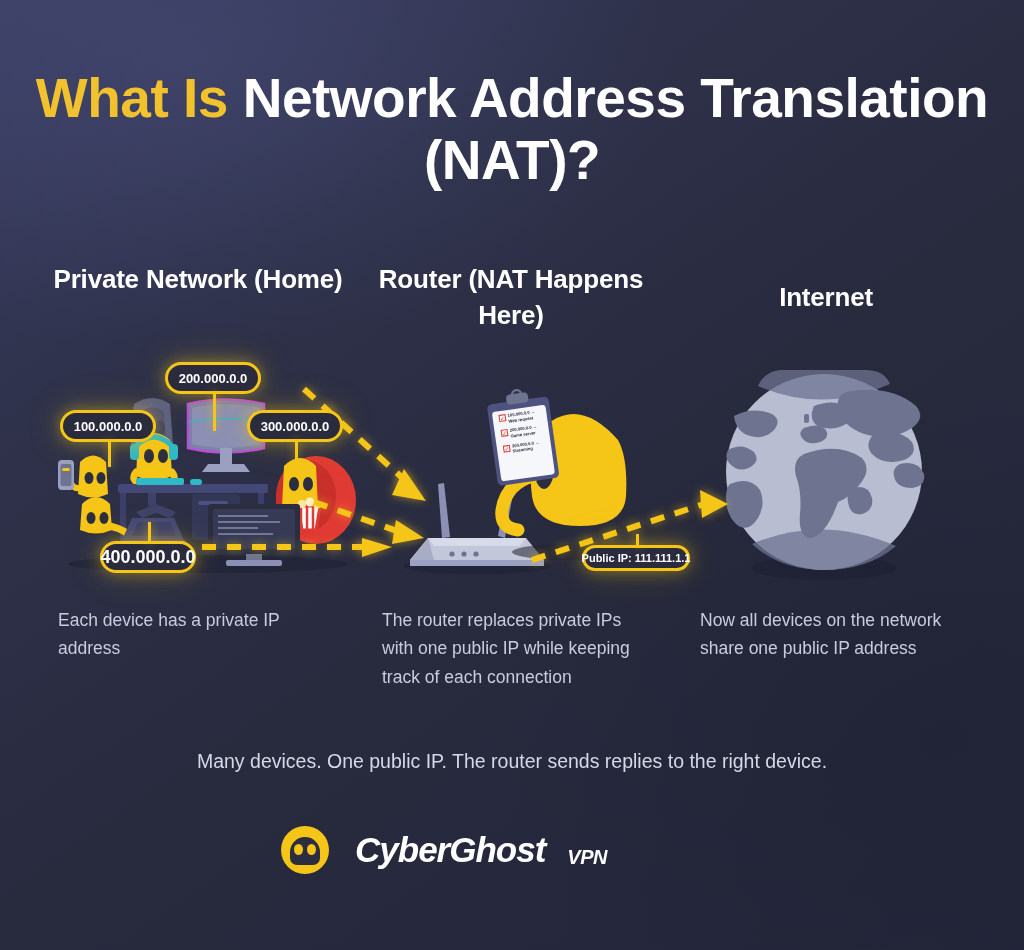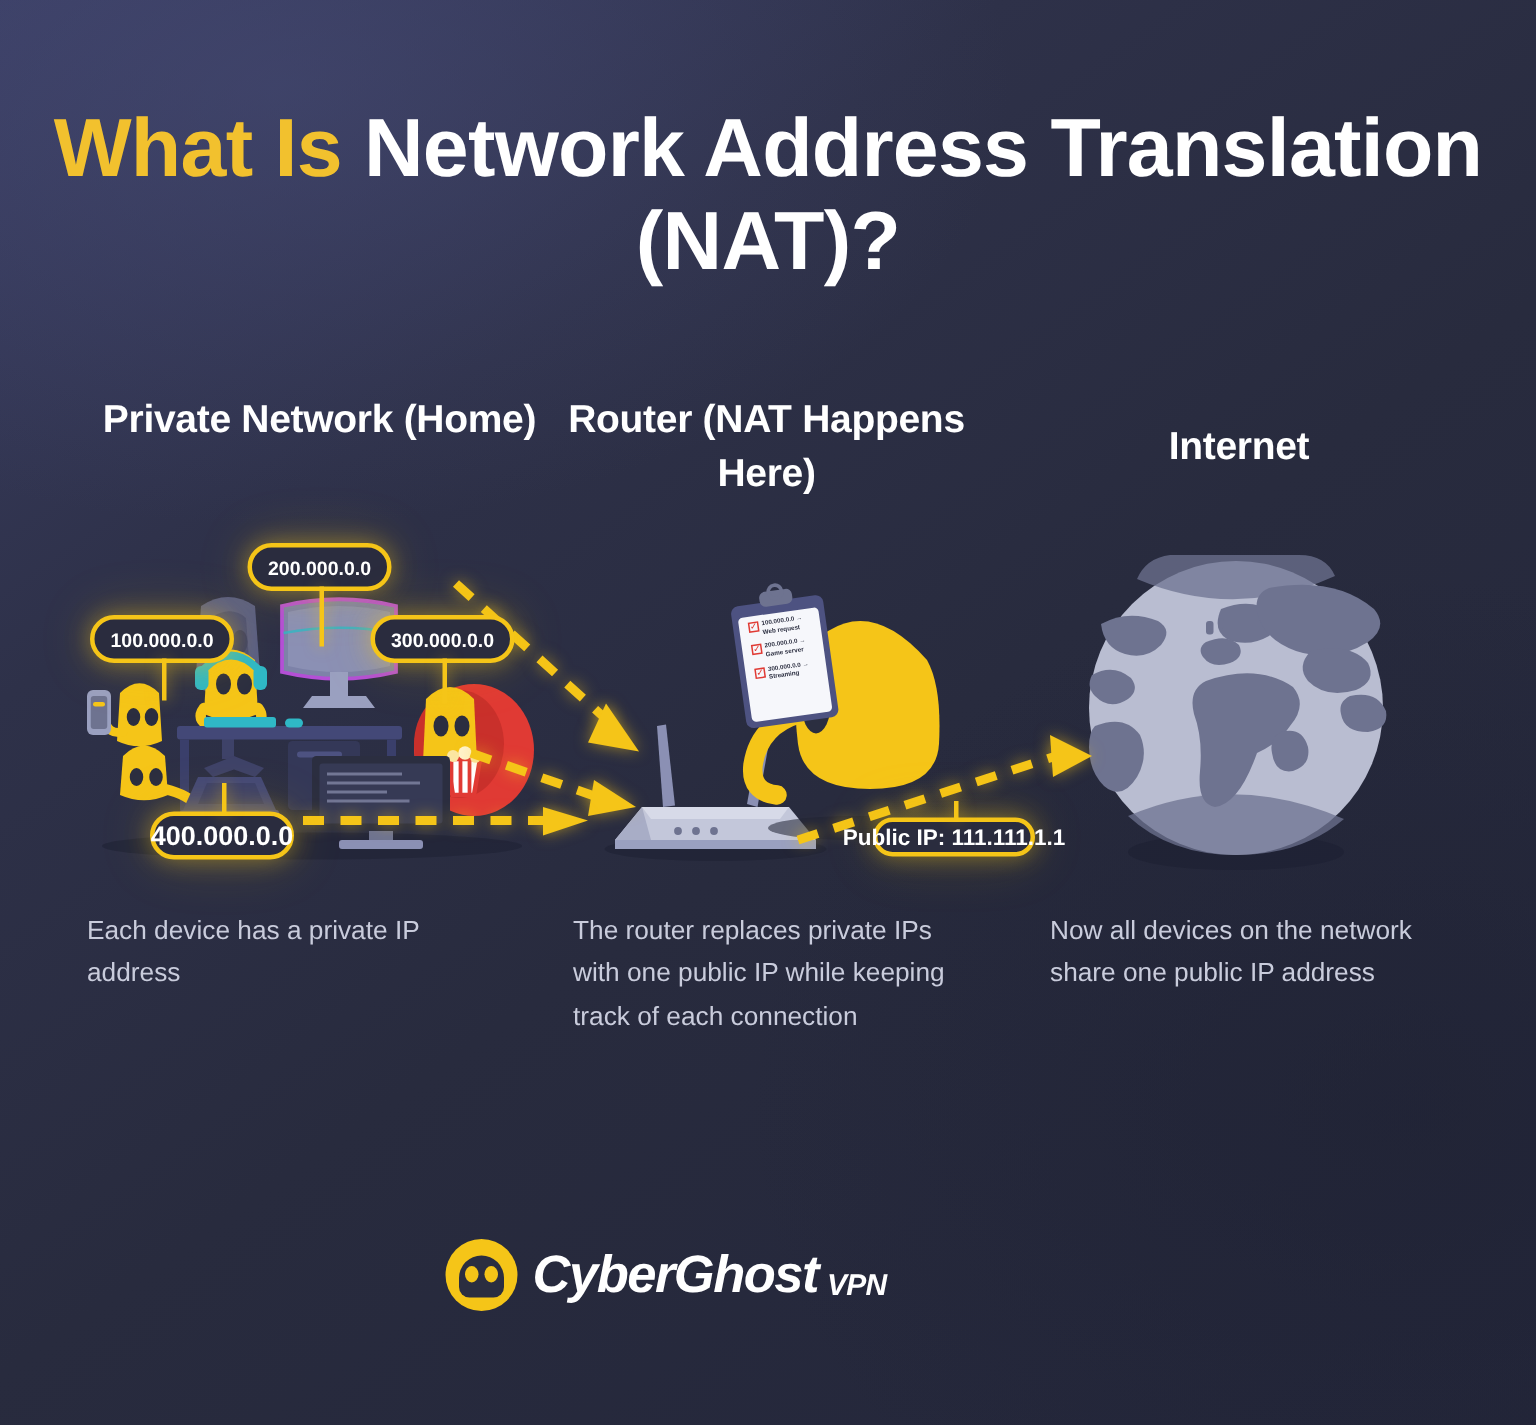--- a/index.html
+++ b/index.html
@@ -48,21 +48,21 @@
   
   .col-head {
     position: absolute;
     text-align: center;
     color: #ffffff;
     font-size: 26px;
     font-weight: 800;
     line-height: 1.38;
     letter-spacing: -0.2px;
   }
-  #head-0 { left: 48px;  top: 262px; width: 300px; margin-left: 15px; }
+  #head-0 { left: 48px;  top: 262px; width: 300px; }
   #head-1 { left: 375px; top: 262px; width: 272px; }
   #head-2 { left: 690px; top: 280px; width: 272px; }
 
   
   .caption {
     position: absolute;
     text-align: left;
     color: #c9ccdc;
     font-size: 17.5px;
     line-height: 1.62;
@@ -103,21 +103,21 @@
     background: #f5c518;
     box-shadow: 0 0 10px rgba(245,197,24,0.6);
   }
   .ipbadge .tail.down { top: 100%; left: 50%; }
   .ipbadge .tail.up   { bottom: 100%; left: 50%; }
 
   #ip-0 { left: 60px;  top: 410px; width: 96px;  height: 32px; font-size: 13px; }
   #ip-1 { left: 165px; top: 362px; width: 96px;  height: 32px; font-size: 13px; }
   #ip-2 { left: 247px; top: 410px; width: 96px;  height: 32px; font-size: 13px; }
   #ip-3 { left: 100px; top: 541px; width: 96px;  height: 32px; font-size: 18px; }
-  #ip-4 { left: 582px; top: 545px; width: 108px; height: 26px; font-size: 15px; }
+  #ip-4 { left: 582px; top: 545px; width: 108px; height: 26px; font-size: 11px; }
 
   
   .arrow { position: absolute; z-index: 5; }
   .arrow svg { overflow: visible; display: block; }
   .dash {
     stroke: #f5c518;
     stroke-width: 6;
     stroke-dasharray: 14 11;
     stroke-linecap: butt;
     fill: none;
@@ -130,21 +130,21 @@
   .scene svg { display: block; overflow: visible; }
 
   
   .logo {
     position: absolute;
     left: 0; top: 826px;
     width: 888px;
     display: flex;
     align-items: center;
     justify-content: center;
-    gap: 10px;
+    gap: 26px;
   }
   .logo-mark {
     width: 48px; height: 48px;
     border-radius: 50%;
     background: #f5c518;
     position: relative;
     flex: 0 0 auto;
   }
   .logo-ghost {
     position: absolute;
@@ -404,20 +404,21 @@
       <path d="M128 20 q44 -8 70 14 q10 12 -4 22 q-22 14 -48 6 q-22 -8 -26 -26 q-2 -12 8 -16 z" fill="#6e7390"></path>
       <path d="M156 62 q26 -6 38 8 q6 12 -8 18 q-20 6 -32 -6 q-8 -10 2 -20 z" fill="#6e7390"></path>
       <path d="M182 92 q18 -4 24 10 q2 12 -12 14 q-16 0 -18 -12 q-2 -8 6 -12 z" fill="#6e7390"></path>
     </svg>
   </div>
 
   <div class="caption" id="cap-0">Each device has a private IP address</div>
   <div class="caption" id="cap-2">Now all devices on the network share one public IP address</div>
   <div class="caption" id="cap-1">The router replaces private IPs with one public IP while keeping track of each connection</div>
 
+  <div class="tagline">Many devices. One public IP. The router sends replies to the right device.</div>
 
   <div class="logo">
     <span class="logo-mark">
       <span class="logo-ghost"></span>
     </span>
     <span class="logo-word">CyberGhost</span>
     <span class="logo-vpn">VPN</span>
   </div>
 
 </div>

